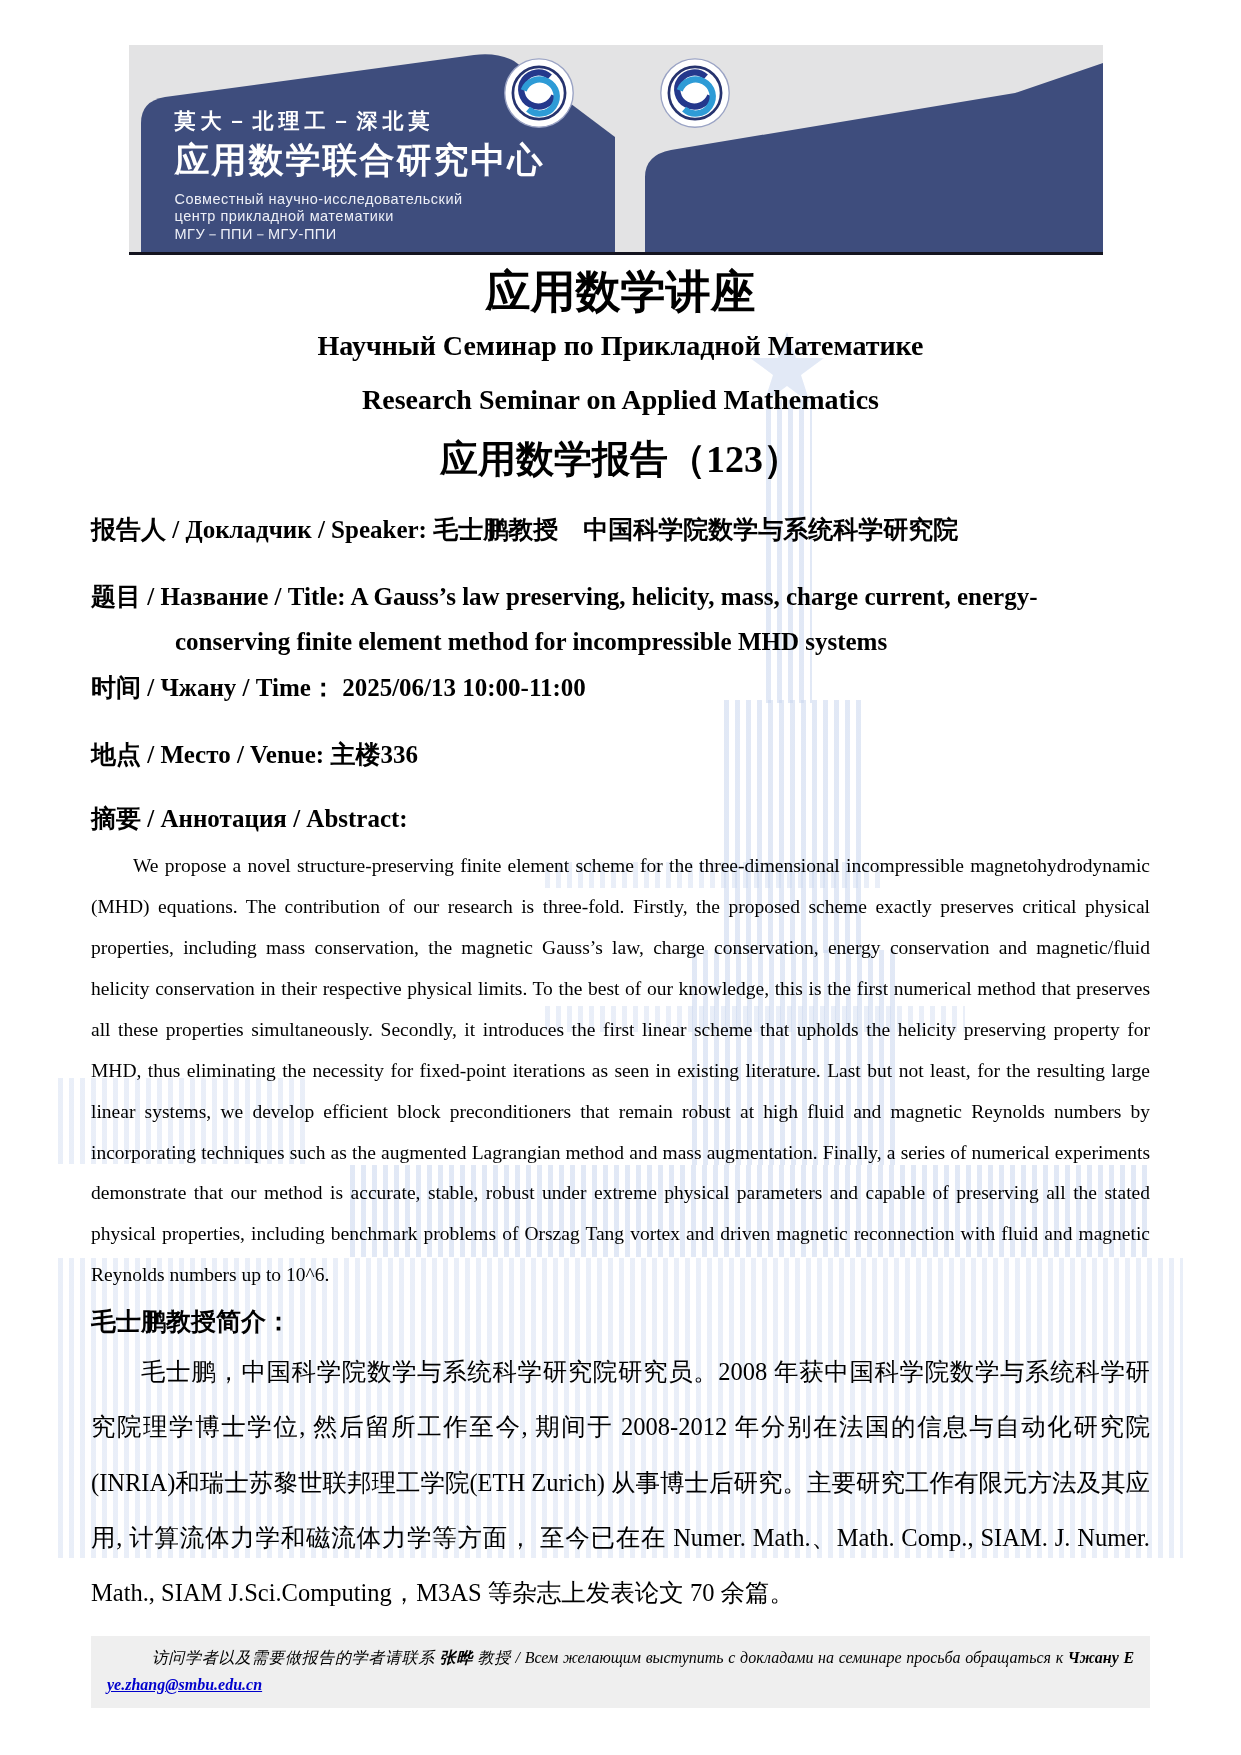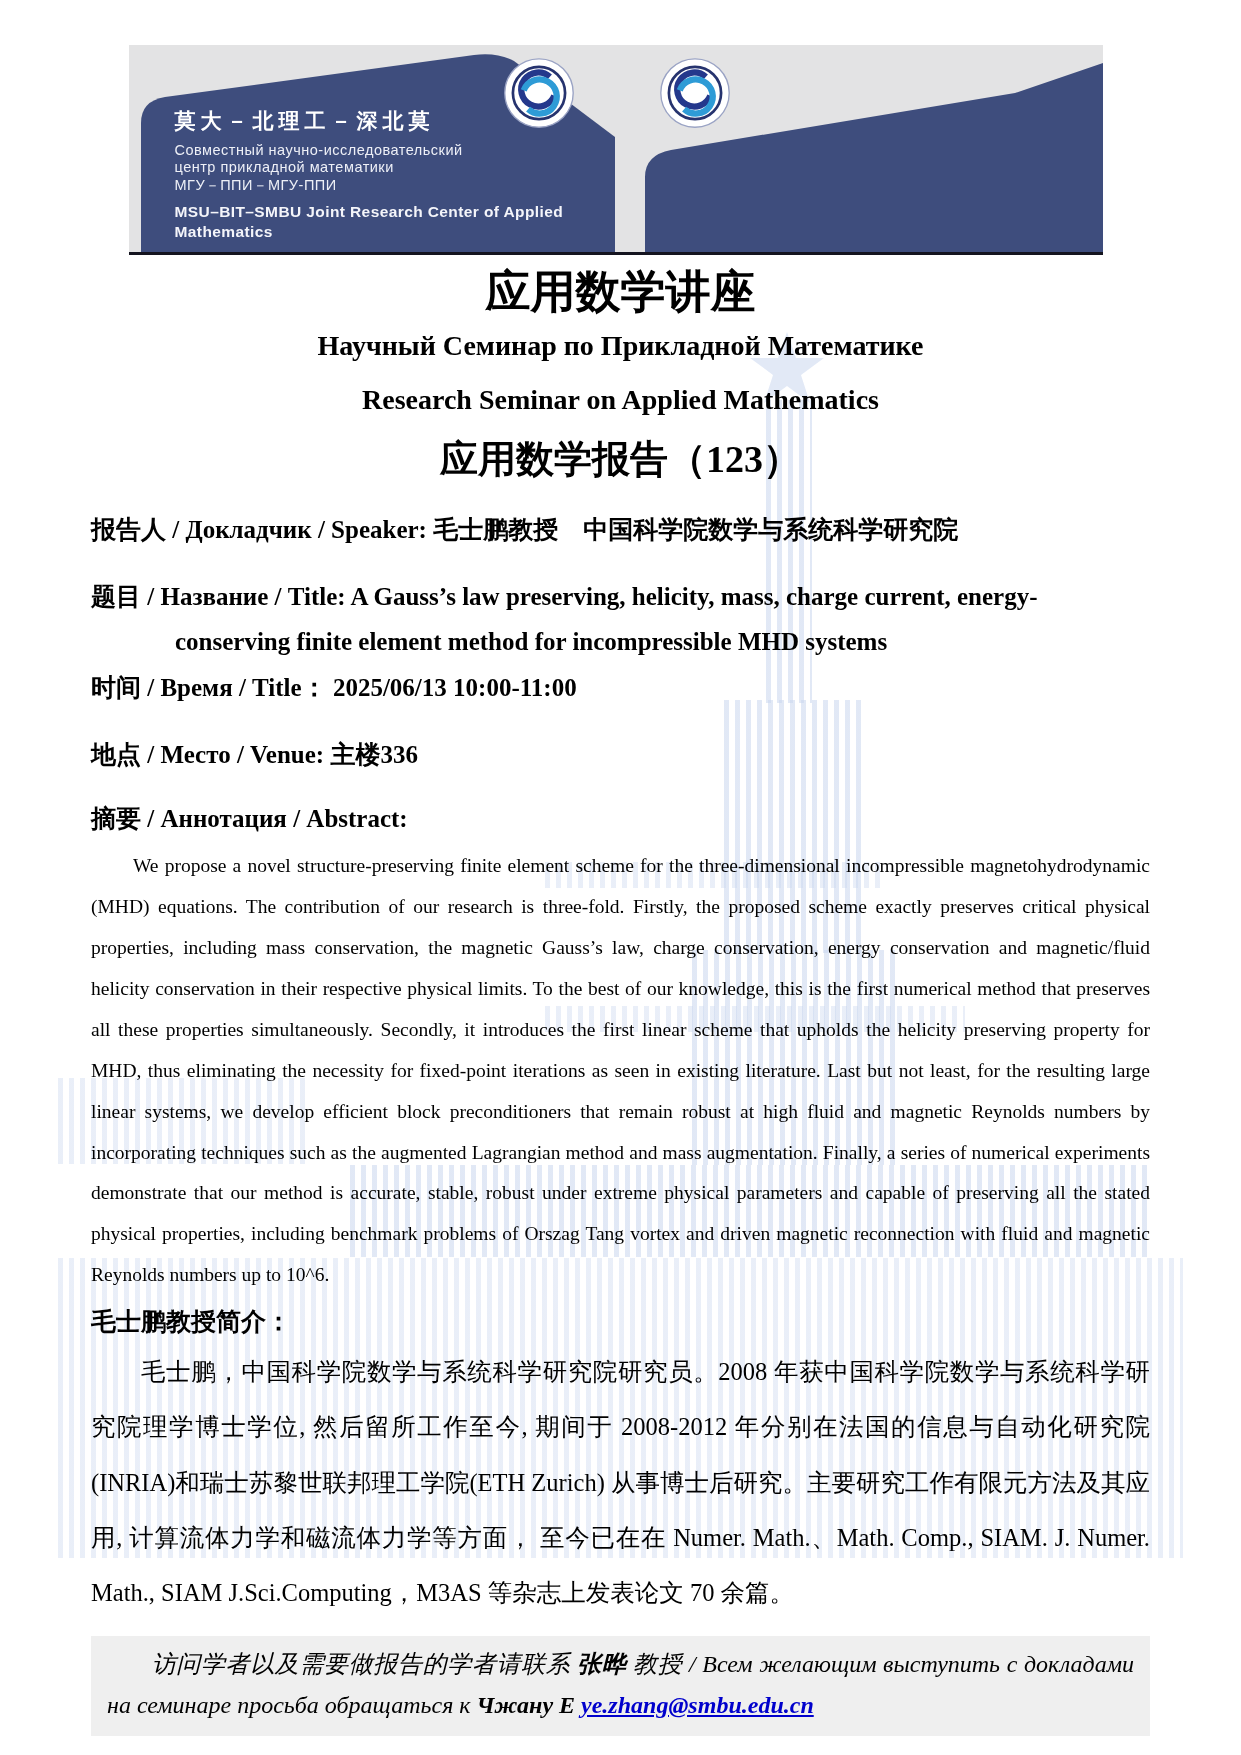--- a/index.html
+++ b/index.html
@@ -63,21 +63,21 @@
   .bio-heading{font-size:25px;font-weight:bold;margin:6px 0 2px 0;line-height:1.6;}
   .bio{
     font-size:24.5px;line-height:2.25;text-align:justify;
     text-indent:50px;margin:0;
   }
   
   .footer{
     margin-top:16px;
     background:#efefef;
     padding:8px 16px 10px 16px;
-    font-size:24px;font-style:italic;line-height:1.7;
+    font-size:16px;font-style:italic;line-height:1.7;
     text-align:justify;
   }
   .footer .indent{display:inline-block;width:44px;}
   .footer b{font-weight:bold;}
   .email-link{color:#0000cc;font-weight:bold;text-decoration:underline;font-style:italic;cursor:pointer;}
 </style>
 </head>
 <body>
 
 <div class="page">
@@ -103,20 +103,21 @@
         <path d="M12,207 L12,78 Q12,56 36,52 L345,10 Q368,7 385,16 L486,92 L486,207 Z" fill="#3e4d7d"></path>
       </svg>
       <svg class="logo" style="left:374px;top:12px;" width="72" height="72" viewBox="0 0 80 80">
         <circle cx="40" cy="40" r="38" fill="#fff" stroke="#9aa3c4" stroke-width="1.5"></circle>
         <circle cx="40" cy="40" r="29" fill="#fff" stroke="#26336e" stroke-width="3"></circle>
         <path d="M52,22 A19,19 0 1 0 57,43" stroke="#24388c" stroke-width="7" fill="none"></path>
         <path d="M28,58 A19,19 0 1 0 23,37" stroke="#2e9bd6" stroke-width="7" fill="none"></path>
       </svg>
       <div class="btext">
         <div class="b-tagline">莫大－北理工－深北莫</div>
+        <div class="b-title-big">应用数学联合研究中心</div>
         <div class="b-ru">
           <div>Совместный научно-исследовательский</div>
           <div>центр прикладной математики</div>
           <div>МГУ－ППИ－МГУ-ППИ</div>
         </div>
         <div class="b-en">MSU–BIT–SMBU Joint Research Center of Applied Mathematics</div>
       </div>
     </div>
 
     <div class="banner right">
@@ -143,21 +144,21 @@
     <div class="rows">
       <div class="row">
         <span>报告人  / Докладчик / Speaker:</span>
         <span>毛士鹏教授　中国科学院数学与系统科学研究院</span>
       </div>
       <div class="row title-row">
         <span>题目  / Название / Title:</span>
         <span>A Gauss’s law preserving, helicity, mass, charge current, energy-conserving finite element method for incompressible MHD systems</span>
       </div>
       <div class="row time-row">
-        <span>时间  / Время / Title：</span>
+        <span>时间  / Чжану / Time：</span>
         <span>2025/06/13 10:00-11:00</span>
       </div>
       <div class="row">
         <span>地点  / Место / Venue:</span>
         <span>主楼336</span>
       </div>
       <div class="row abstract-row">
         <span>摘要  / Аннотация / Abstract:</span>
       </div>
     </div>

